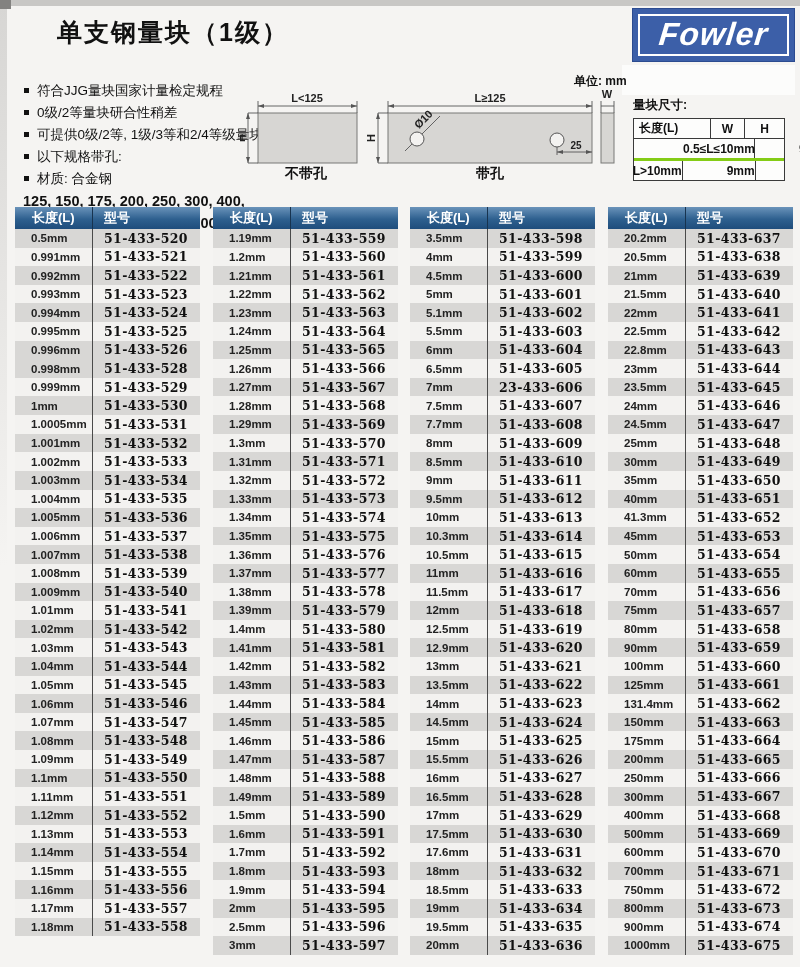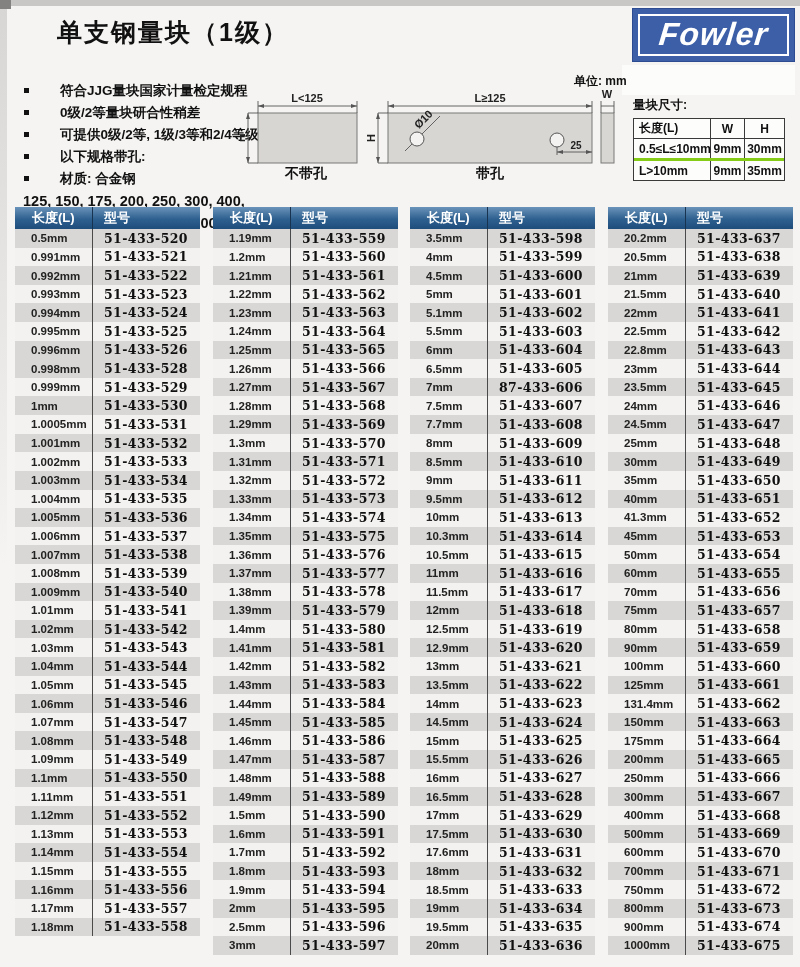--- a/index.html
+++ b/index.html
@@ -25,42 +25,42 @@
   .logo-text { color:#ffffff; font-style:italic; font-weight:bold; font-size:32px;
           letter-spacing:1px; transform:skewX(-6deg); line-height:1; padding-bottom:2px; }
   .blank-field { position:absolute; left:622px; top:65px; width:173px; height:30px; background:#fcfcfb; }
 
   .unit-label { position:absolute; left:574px; top:73px; font-size:12px; font-weight:bold; z-index:5; }
 
   
   .features { position:absolute; left:22px; top:80px; width:360px; }
   .feat { display:flex; align-items:flex-start; }
   .feat .sq { flex:none; width:5px; height:5px; background:#111; margin:8px 8px 0 2px; }
-  .feat .ftext { font-size:13.5px; font-weight:bold; line-height:22px;margin-left:23px; }
+  .feat .ftext { font-size:13.5px; font-weight:normal; line-height:22px; }
   .feat-sub { margin-left:1px; font-size:14.5px; font-weight:bold; line-height:22px; }
 
   
   .diagram { position:absolute; left:240px; top:65px; width:390px; height:120px; }
   .block { fill:#d7d6d3; stroke:#787876; stroke-width:1; }
   .thin  { stroke:#555; stroke-width:0.9; fill:none; }
   .arrow { fill:#555; stroke:none; }
   .hole  { fill:#f3f2f0; stroke:#555; stroke-width:1; }
   .dim   { font-family:"Liberation Sans","DejaVu Sans",sans-serif; font-size:11px; font-weight:bold; fill:#222; }
   .dim-sm{ font-family:"Liberation Sans","DejaVu Sans",sans-serif; font-size:10px; font-weight:bold; fill:#222; }
   .caption { font-family:"Liberation Sans","DejaVu Sans",sans-serif; font-size:14px; font-weight:bold; fill:#111; }
 
   
   .size-box { position:absolute; left:633px; top:97px; width:152px; }
   .size-title { font-size:12.5px; font-weight:bold; margin-bottom:4px; }
   .size-table { border:1px solid #3a3a3a; background:#fdfdfc; }
   .size-table .shead { display:flex; border-bottom:1px solid #3a3a3a; }
   .size-table .shead span { font-size:12px; font-weight:bold; height:19px; display:flex; align-items:center; box-sizing:border-box; }
   .size-table .trow + .trow { border-top:3px solid #84cc16;justify-content:center; }
   .size-table .trow { display:flex; background:#fdfdfc; }
-  .size-table .tcell { font-size:12px; font-weight:bold; height:19px; display:flex; align-items:center; box-sizing:border-box; }
+  .size-table .tcell { font-size:12px; font-weight:bold; height:19px; display:flex; align-items:center; box-sizing:border-box;margin-left:44px; }
   .size-table .c0 { width:77px; padding-left:5px; border-right:1px solid #3a3a3a; }
   .size-table .c1 { width:34px; justify-content:center; border-right:1px solid #3a3a3a; }
   .size-table .c2 { flex:1; justify-content:center; }
   .size-table .shead .c0, .size-table .shead .c1, .size-table .shead .c2 { background:#fdfdfc; }
 
   
   .cat-table { position:absolute; top:207px; width:185px; }
   .cat-head { display:flex; height:22px; align-items:center;
               background:linear-gradient(180deg,#6a93ba 0%,#2e608f 55%,#1f4d7c 100%);
               color:#fff; font-weight:bold; font-size:13px; }
@@ -553,21 +553,21 @@
         <div class="trow odd">
           <span class="tcell c0">6mm</span>
           <span class="tcell c1">51-433-604</span>
         </div>
         <div class="trow even">
           <span class="tcell c0">6.5mm</span>
           <span class="tcell c1">51-433-605</span>
         </div>
         <div class="trow odd">
           <span class="tcell c0">7mm</span>
-          <span class="tcell c1">87-433-606</span>
+          <span class="tcell c1">23-433-606</span>
         </div>
         <div class="trow even">
           <span class="tcell c0">7.5mm</span>
           <span class="tcell c1">51-433-607</span>
         </div>
         <div class="trow odd">
           <span class="tcell c0">7.7mm</span>
           <span class="tcell c1">51-433-608</span>
         </div>
         <div class="trow even">

